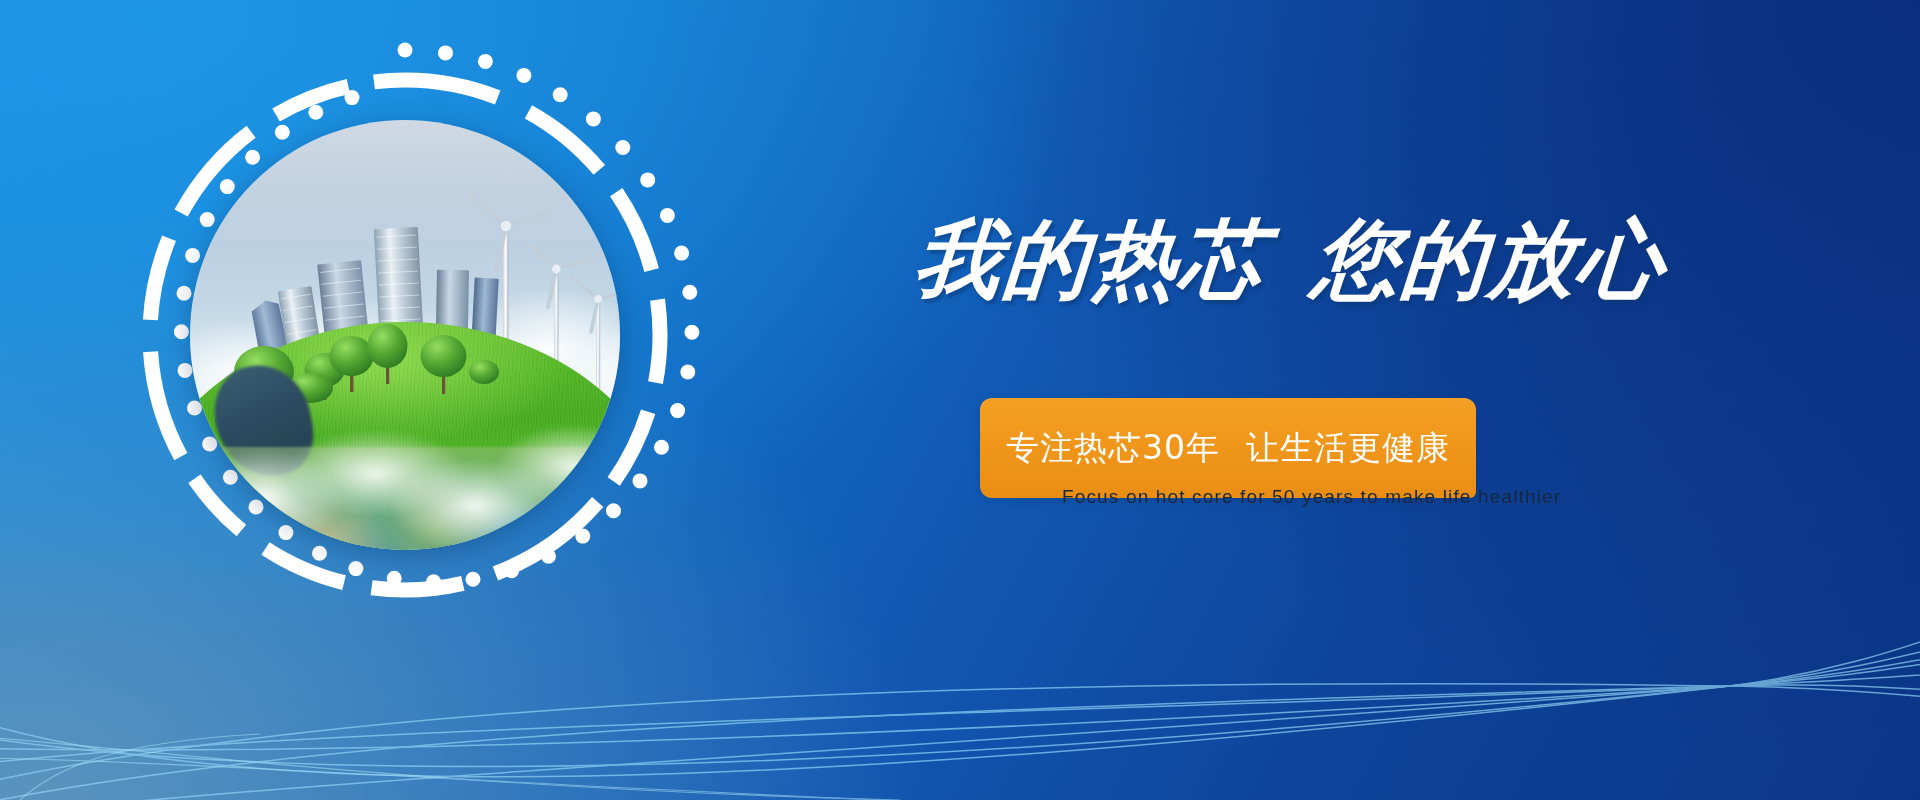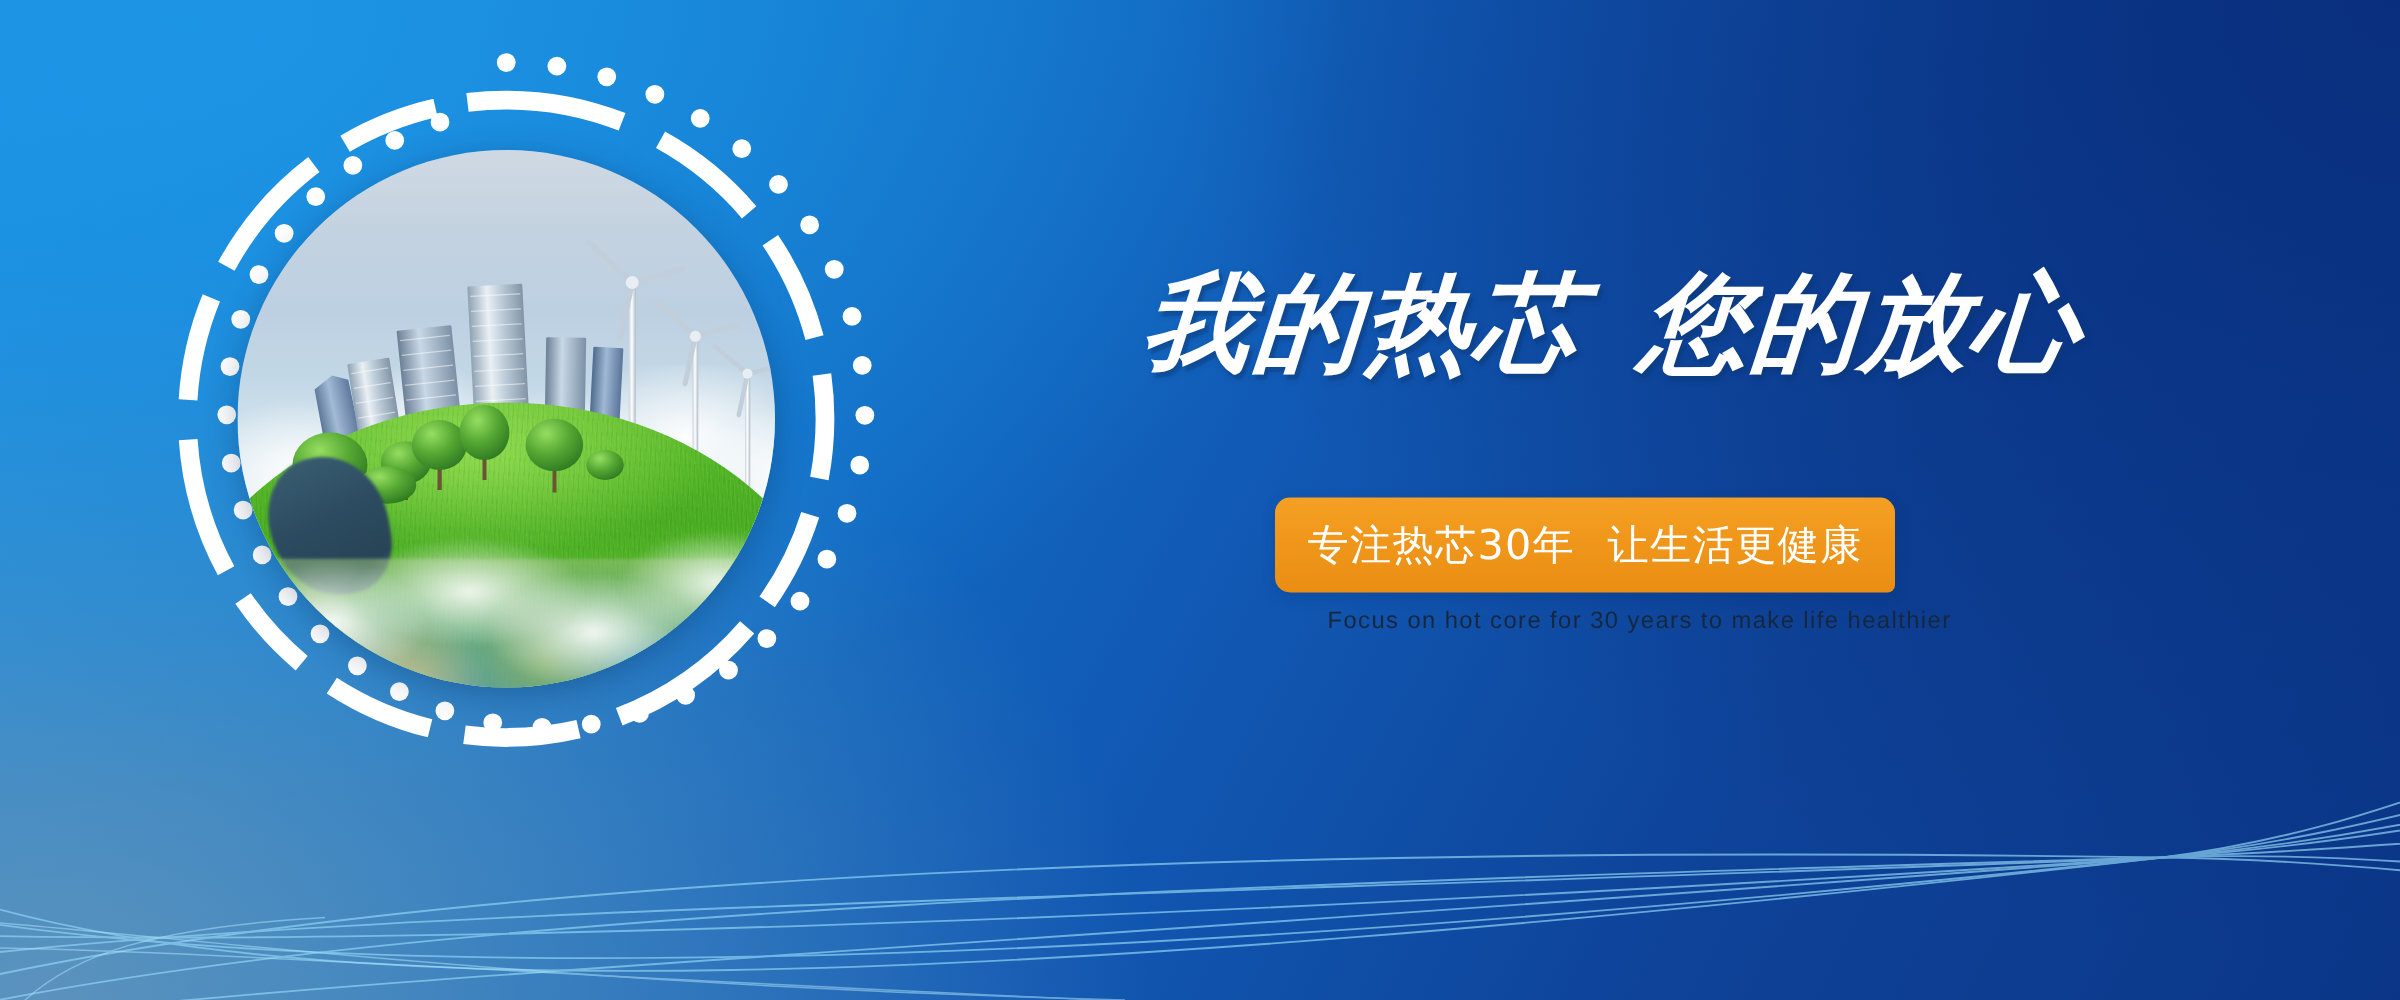--- a/index.html
+++ b/index.html
@@ -169,24 +169,24 @@
     text-shadow:
       3px 4px 0 rgba(15,60,120,0.28),
       2px 3px 5px rgba(10,45,100,0.34);
     font-style: italic;
     transform: skewX(-4deg);
   }
   .headline .gap { display: inline-block; width: 46px; }
 
   .badge {
     position: absolute;
-    left: 1020px;
+    left: 980px;
     top: 398px;
     height: 76px;
-    padding: 0 26px;
+    padding: 12px 26px;
     display: flex;
     align-items: center;
     border-radius: 12px 12px 6px 12px;
     background: linear-gradient(180deg, #f4a024 0%, #ef9519 55%, #e98e12 100%);
     box-shadow: 0 3px 10px rgba(10,45,100,0.22);
   }
   .badge-text {
     font-size: 33px;
     color: #ffffff;
     white-space: nowrap;
@@ -416,15 +416,15 @@
   </div>
 
   <div class="headline">
     <span>我的热芯</span><span class="gap"></span><span>您的放心</span>
   </div>
 
   <div class="badge">
     <span class="badge-text"><span>专注热芯30年</span><span class="gap"></span><span>让生活更健康</span></span>
   </div>
 
-  <div class="subtitle">Focus on hot core for 30 years to make life healthier</div>
+  <div class="subtitle">Focus on hot core for 50 years to make life healthier</div>
 
 </div>
 
 </body></html>

